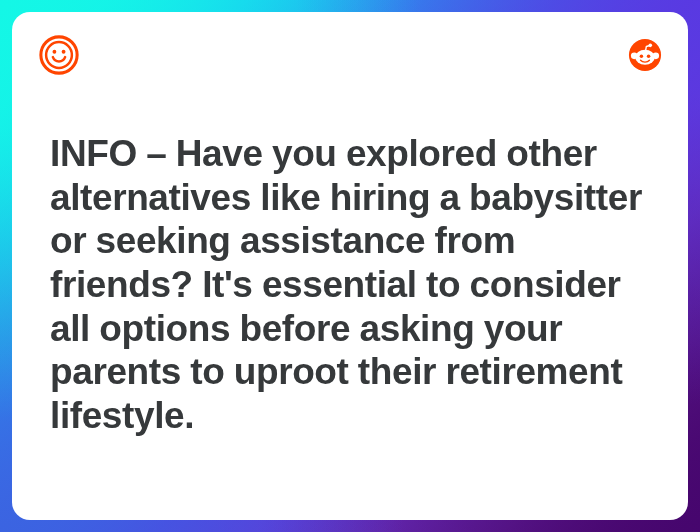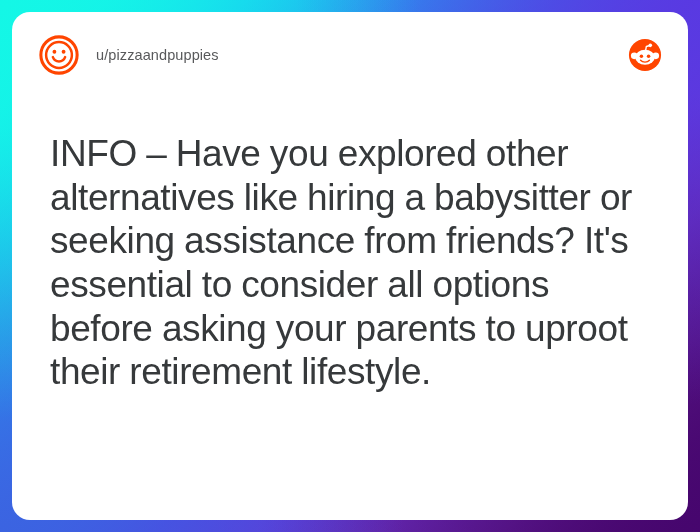--- a/index.html
+++ b/index.html
@@ -103,21 +103,21 @@
     padding: 34px 40px 0 38px;
     box-sizing: border-box;
   }
 
   .comment-text {
     margin: 0;
     font-size: 37px;
     line-height: 1.18;
     color: #36393b;
     letter-spacing: -0.4px;
-    font-weight: 400;
+    font-weight: 700;
     word-spacing: -0.5px;
   }
 </style>
 </head>
 <body>
 
 <div id="backdrop">
 
   <div id="card">
 
@@ -126,21 +126,20 @@
       <span class="avatar">
         <svg viewBox="0 0 44 44" width="42" height="42" aria-hidden="true">
           <circle cx="22" cy="22" r="19" fill="none" stroke="#FF4500" stroke-width="3.2"></circle>
           <circle cx="22" cy="22" r="13.5" fill="none" stroke="#FF4500" stroke-width="2.6"></circle>
           <circle cx="17.2" cy="18.6" r="2.0" fill="#FF4500"></circle>
           <circle cx="26.8" cy="18.6" r="2.0" fill="#FF4500"></circle>
           <path d="M15.6 24.2 a6.8 6.8 0 0 0 12.8 0" fill="none" stroke="#FF4500" stroke-width="2.6" stroke-linecap="round"></path>
         </svg>
       </span>
 
-      <span class="username">u/pizzaandpuppies</span>
 
       <span class="brand-logo">
         <svg viewBox="0 0 36 36" width="34" height="34" aria-hidden="true">
           <circle cx="18" cy="18" r="17" fill="#FF4500"></circle>
 
           <circle cx="23.6" cy="7.8" r="1.9" fill="#FFFFFF"></circle>
           <path d="M18.6 13.6 L19.4 9.0 L23.2 7.9" fill="none" stroke="#FFFFFF" stroke-width="1.5" stroke-linecap="round" stroke-linejoin="round"></path>
 
           <ellipse cx="18" cy="20.4" rx="10.4" ry="8.0" fill="#FFFFFF"></ellipse>
 

